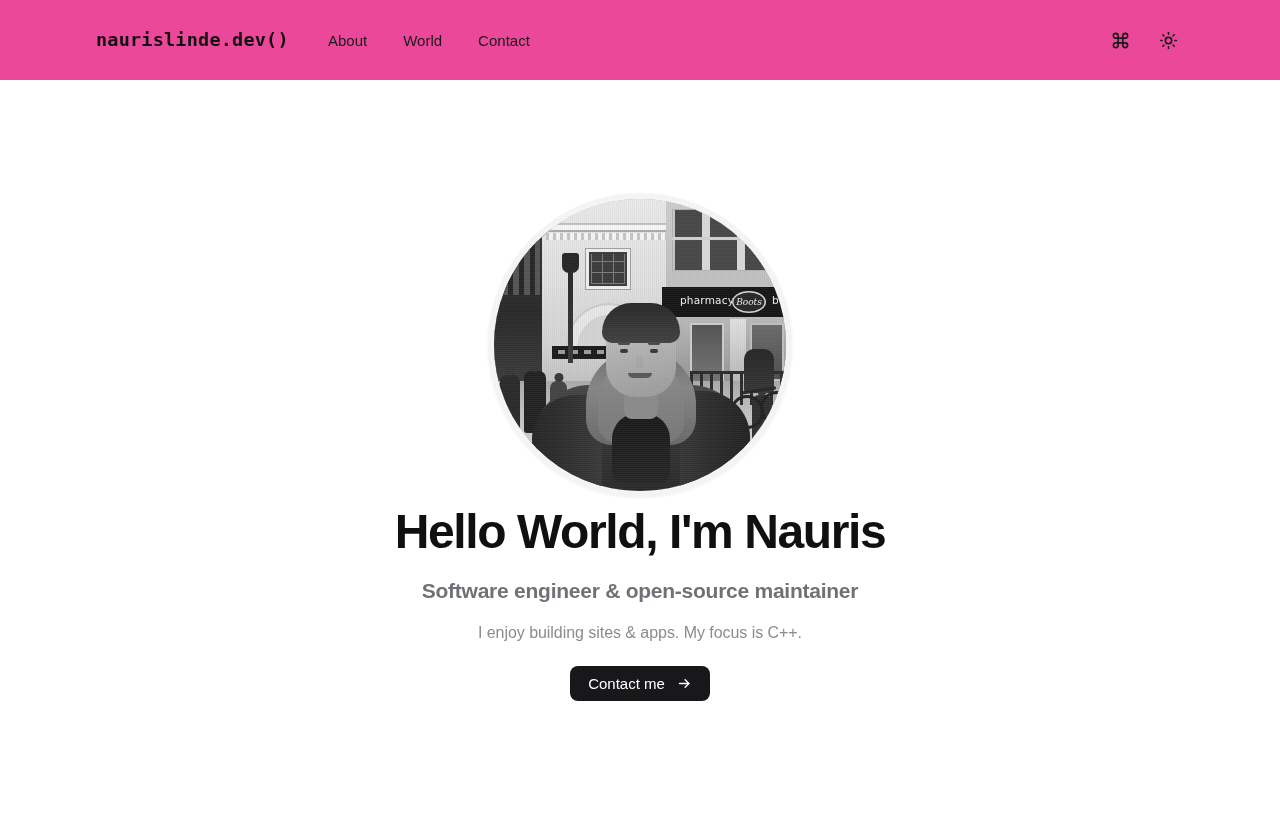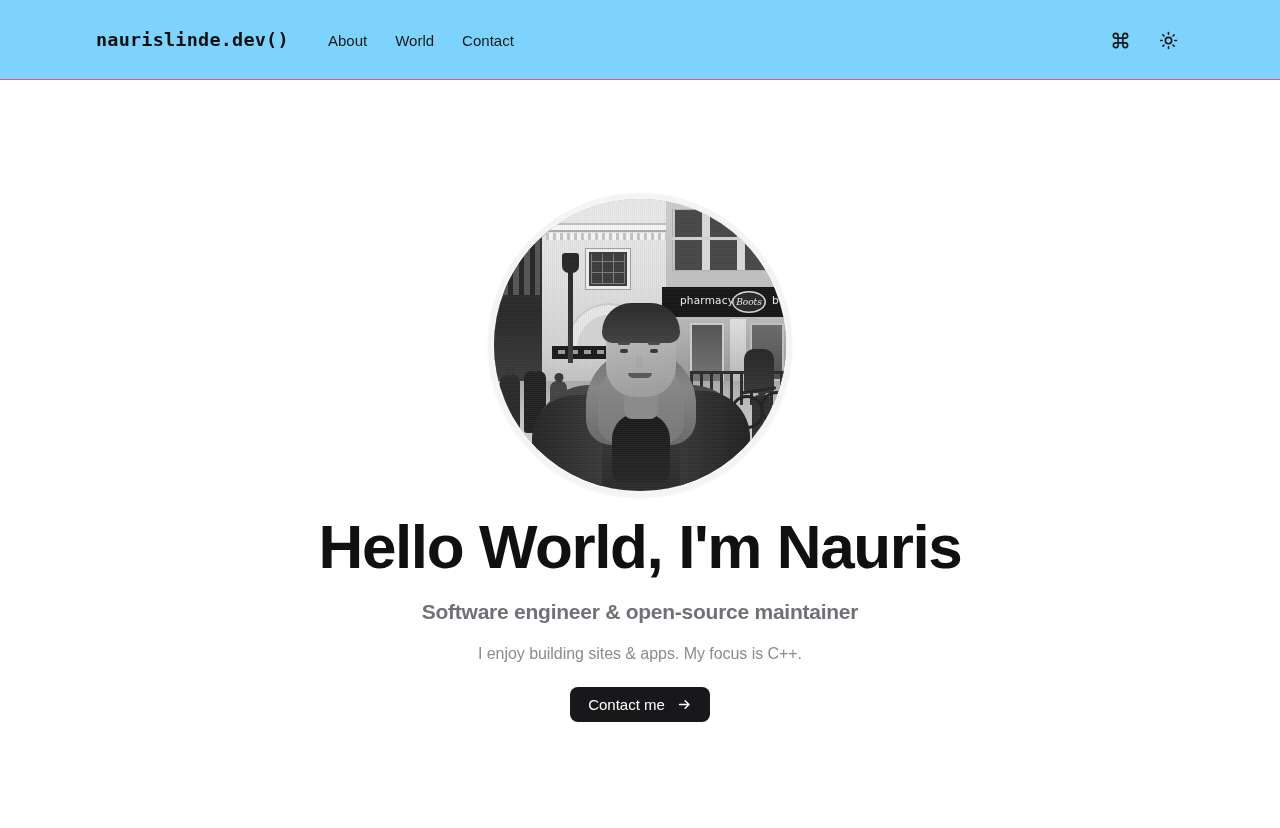--- a/index.html
+++ b/index.html
@@ -16,41 +16,41 @@
   }
 
   
   .site-header {
     position: relative;
     height: 80px;
     width: 1280px;
     display: flex;
     align-items: center;
     border-bottom: 1px solid #ec4899;
-    background: #7dd3fc;
+    background: #ec4899;
   }
   .brand {
     position: absolute;
     left: 96px;
     top: 29px;
     font-family: "DejaVu Sans Mono", "Liberation Mono", monospace;
     font-weight: 700;
     font-size: 18.5px;
     letter-spacing: 0.2px;
     color: #111113;
     text-decoration: none;
     white-space: nowrap;
   }
   .main-nav {
     position: absolute;
     left: 328px;
     top: 31px;
     display: flex;
     align-items: center;
-    gap: 28px;
+    gap: 36px;
     justify-content: flex-end;
   }
   .nav-link {
     font-size: 15px;
     color: #18181b;
     text-decoration: none;
     line-height: 19px;
     white-space: nowrap;
   }
   .header-actions {
@@ -344,22 +344,22 @@
   .ph-grain {
     inset: 0;
     background-image:
       repeating-linear-gradient(0deg, rgba(255,255,255,.035) 0 1px, transparent 1px 2px),
       repeating-linear-gradient(90deg, rgba(0,0,0,.03) 0 1px, transparent 1px 2px);
     pointer-events: none;
   }
 
   
   .hero-title {
-    margin: 18px 0 0;
-    font-size: 62px;
+    margin: 11px 0 0;
+    font-size: 48px;
     line-height: 1.02;
     font-weight: 700;
     letter-spacing: -1.4px;
     color: #101012;
     text-align: center;
     white-space: nowrap;
   }
   .hero-subtitle {
     margin: 22px 0 0;
     font-size: 21px;

